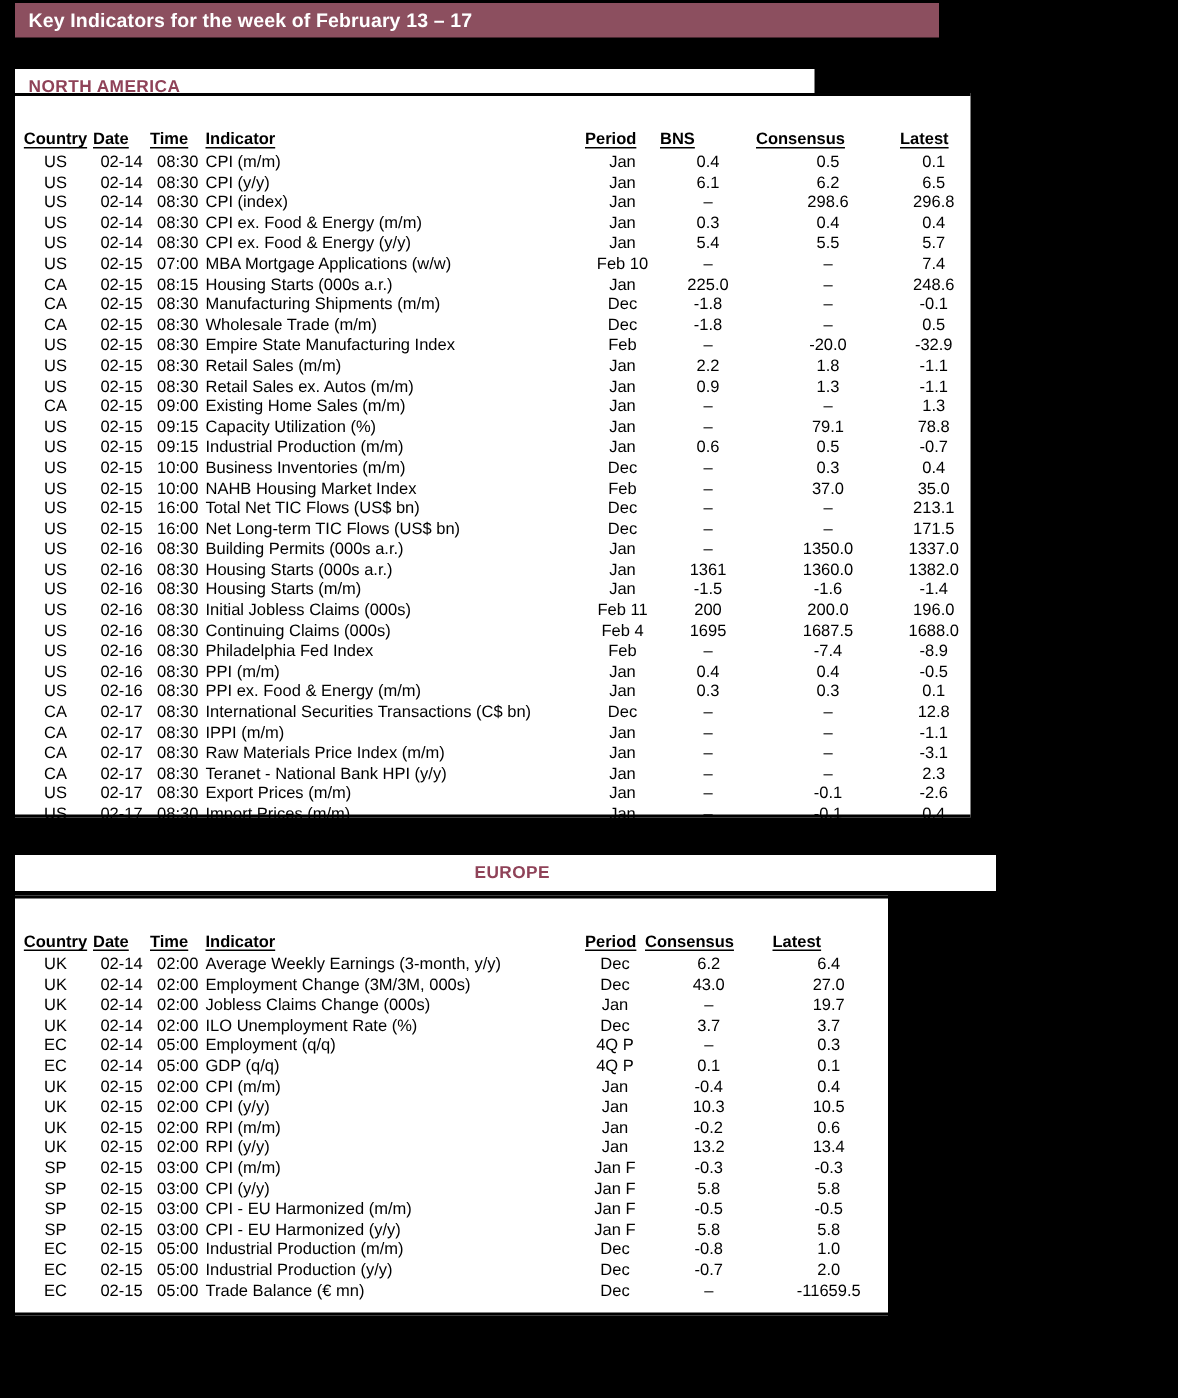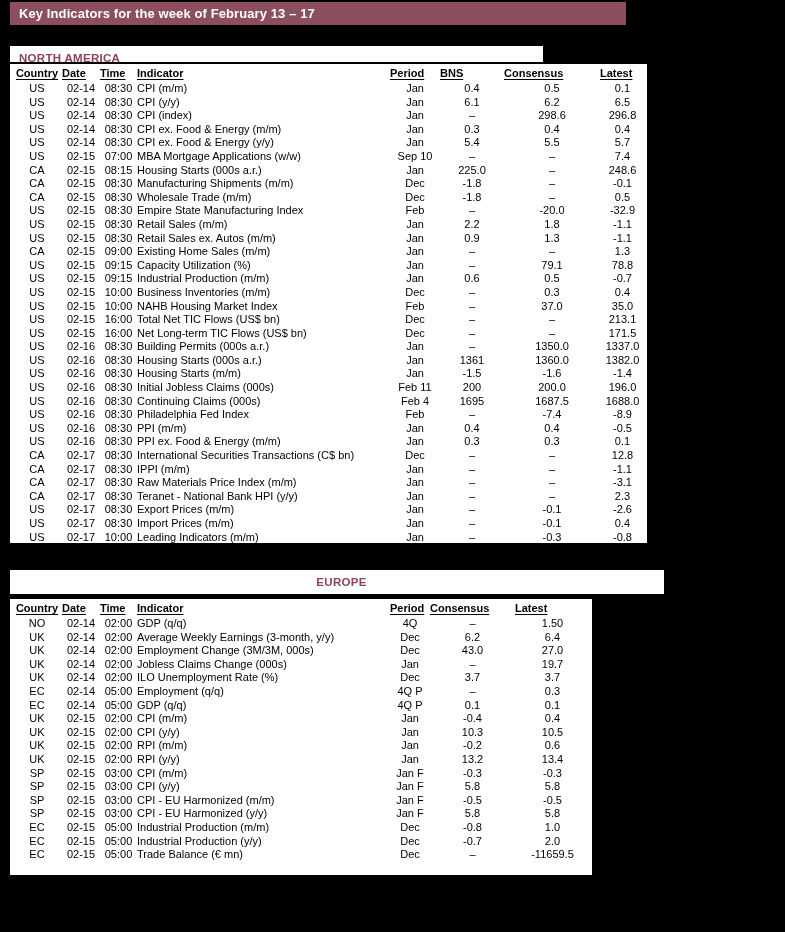--- a/index.html
+++ b/index.html
@@ -36,21 +36,21 @@
   .banner-eu{left:10px;top:570px;width:654px;text-align:center;}
   .panel{
     position:absolute;background:var(--panel-bg);
     padding:2px 2px 2px 2px;
     border-top:2px solid #000;border-bottom:2px solid #000;
   }
   .panel-na{left:10px;top:62px;width:637px;height:483px;}
   .panel-eu{left:10px;top:597px;width:582px;height:280px;}
   table{
     border-collapse:collapse;table-layout:fixed;width:100%;
-    color:var(--text);font-size:11px;
+    color:var(--text);font-size:11px;margin-top:20px;
   }
   th{
     font-weight:700;text-decoration:underline;text-underline-offset:2px;
     text-align:left;font-size:11px;white-space:nowrap;
     padding:1px 0 3px 0;
   }
   td{
     text-align:center;white-space:nowrap;overflow:hidden;
     height:13.6px;line-height:13.6px;padding:0;
   }
@@ -141,21 +141,21 @@
           <td>Jan</td>
           <td>5.4</td>
           <td>5.5</td>
           <td>5.7</td>
         </tr>
         <tr>
           <td>US</td>
           <td>02-15</td>
           <td>07:00</td>
           <td>MBA Mortgage Applications (w/w)</td>
-          <td>Sep 10</td>
+          <td>Feb 10</td>
           <td>–</td>
           <td>–</td>
           <td>7.4</td>
         </tr>
         <tr>
           <td>CA</td>
           <td>02-15</td>
           <td>08:15</td>
           <td>Housing Starts (000s a.r.)</td>
           <td>Jan</td>
@@ -458,29 +458,20 @@
           <th>Date</th>
           <th>Time</th>
           <th>Indicator</th>
           <th>Period</th>
           <th>Consensus</th>
           <th>Latest</th>
         </tr>
       </thead>
     <tbody>
         <tr>
-          <td>NO</td>
-          <td>02-14</td>
-          <td>02:00</td>
-          <td>GDP (q/q)</td>
-          <td>4Q</td>
-          <td>–</td>
-          <td>1.50</td>
-        </tr>
-        <tr>
           <td>UK</td>
           <td>02-14</td>
           <td>02:00</td>
           <td>Average Weekly Earnings (3-month, y/y)</td>
           <td>Dec</td>
           <td>6.2</td>
           <td>6.4</td>
         </tr>
         <tr>
           <td>UK</td>

